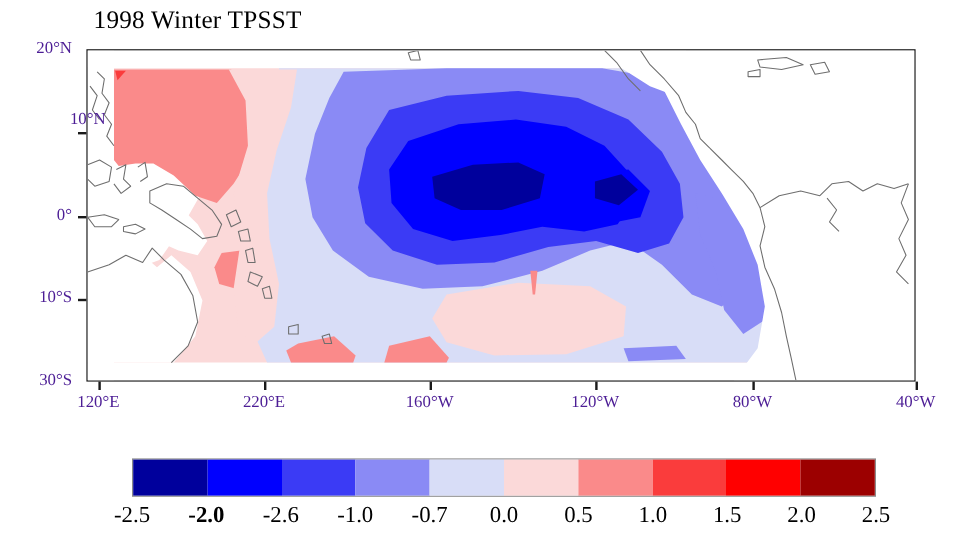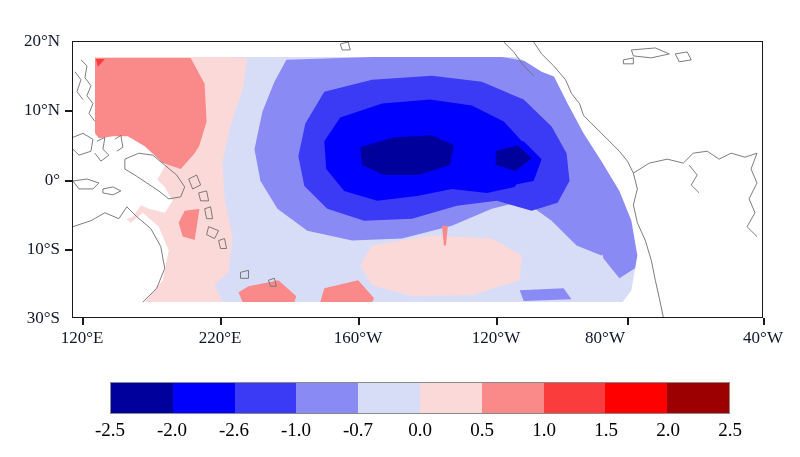--- a/index.html
+++ b/index.html
@@ -44,22 +44,22 @@
     border: 1.6px solid #1a1a1a;
     box-sizing: border-box;
     background: #ffffff;
     overflow: hidden;
   }
   #map-svg { display: block; width: 100%; height: 100%; }
 
   
   .axis-label {
     position: absolute;
-    font-size: 17px;
-    color: #0f172a;
+    font-size: 14px;
+    color: #4c1d95;
     white-space: nowrap;
   }
   .ylab { text-align: right; transform: translateY(-50%); }
   .xlab { text-align: center; transform: translateX(-50%); }
 
   .tick {
     position: absolute;
     background: #1a1a1a;
   }
   .ytick { width: 7px; height: 1.6px; left: 65px; }
@@ -91,20 +91,21 @@
     color: #000000;
     transform: translateX(-50%);
     white-space: nowrap;
   }
 </style>
 </head>
 <body>
 
 <div id="figure">
 
+  <div id="plot-title">1998 Winter TPSST</div>
 
   <div id="map-panel">
     <svg id="map-svg" viewBox="0 0 691 277" preserveAspectRatio="none">
       <defs>
         <clipPath id="panelClip">
           <rect x="0" y="0" width="691" height="277"></rect>
         </clipPath>
       </defs>
 
       <g clip-path="url(#panelClip)">
@@ -212,34 +213,34 @@
                  L 588,258 L 592,277"></path>
         <path d="M 562,132 L 578,122 L 596,118 L 612,122 L 622,112 L 636,110 L 648,118
                  L 660,112 L 674,116 L 686,112"></path>
         <path d="M 686,112 L 680,128 L 686,142 L 678,158 L 684,172 L 676,186 L 686,196"></path>
         <path d="M 618,124 L 626,134 L 620,144 L 628,152"></path>
       </g>
     </svg>
   </div>
 
   <div class="axis-label ylab" style="left:0px; width:60px; top:41px;">20°N</div>
-  <div class="axis-label ylab" style="left:0px; width:60px; top:110px;">10°N</div>
+  <div class="axis-label ylab" style="left:0px; width:60px; top:100px;padding-left:28px;">10°N</div>
   <div class="axis-label ylab" style="left:0px; width:60px; top:180px;">0°</div>
   <div class="axis-label ylab" style="left:0px; width:60px; top:249px;font-family:Liberation Serif, serif;">10°S</div>
   <div class="axis-label ylab" style="left:0px; width:60px; top:318px;">30°S</div>
 
   <div class="tick ytick" style="top:110px;"></div>
   <div class="tick ytick" style="top:180px;"></div>
   <div class="tick ytick" style="top:249px;"></div>
 
   <div class="axis-label xlab" style="left:82px;  top:328px;">120°E</div>
   <div class="axis-label xlab" style="left:220px; top:328px;">220°E</div>
   <div class="axis-label xlab" style="left:358px; top:328px;text-align:right;">160°W</div>
   <div class="axis-label xlab" style="left:496px; top:328px;">120°W</div>
-  <div class="axis-label xlab" style="left:605px; top:328px;">80°W</div>
+  <div class="axis-label xlab" style="left:627px; top:328px;">80°W</div>
   <div class="axis-label xlab" style="left:763px; top:328px;">40°W</div>
 
   <div class="tick xtick" style="left:82px;"></div>
   <div class="tick xtick" style="left:220px;"></div>
   <div class="tick xtick" style="left:358px;"></div>
   <div class="tick xtick" style="left:496px;"></div>
   <div class="tick xtick" style="left:627px;"></div>
   <div class="tick xtick" style="left:763px;"></div>
 
   <div id="colorbar-wrap">
@@ -251,21 +252,21 @@
       <div class="cb-band" style="background: rgb(216, 221, 247);"></div>
       <div class="cb-band" style="background: rgb(251, 217, 217);"></div>
       <div class="cb-band" style="background: rgb(250, 138, 138);"></div>
       <div class="cb-band" style="background: rgb(250, 60, 60);"></div>
       <div class="cb-band" style="background: rgb(255, 0, 0);"></div>
       <div class="cb-band" style="background: rgb(156, 0, 0);"></div>
     </div>
   </div>
 
   <div class="cb-label" style="left:110px;">-2.5</div>
-  <div class="cb-label" style="left:172px;">-2.0</div>
+  <div class="cb-label" style="left:172px;font-weight:bold;">-2.0</div>
   <div class="cb-label" style="left:234px;">-2.6</div>
   <div class="cb-label" style="left:296px;">-1.0</div>
   <div class="cb-label" style="left:358px;">-0.7</div>
   <div class="cb-label" style="left:420px;">0.0</div>
   <div class="cb-label" style="left:482px;">0.5</div>
   <div class="cb-label" style="left:544px;">1.0</div>
   <div class="cb-label" style="left:606px;">1.5</div>
   <div class="cb-label" style="left:668px;">2.0</div>
   <div class="cb-label" style="left:730px;">2.5</div>
 

